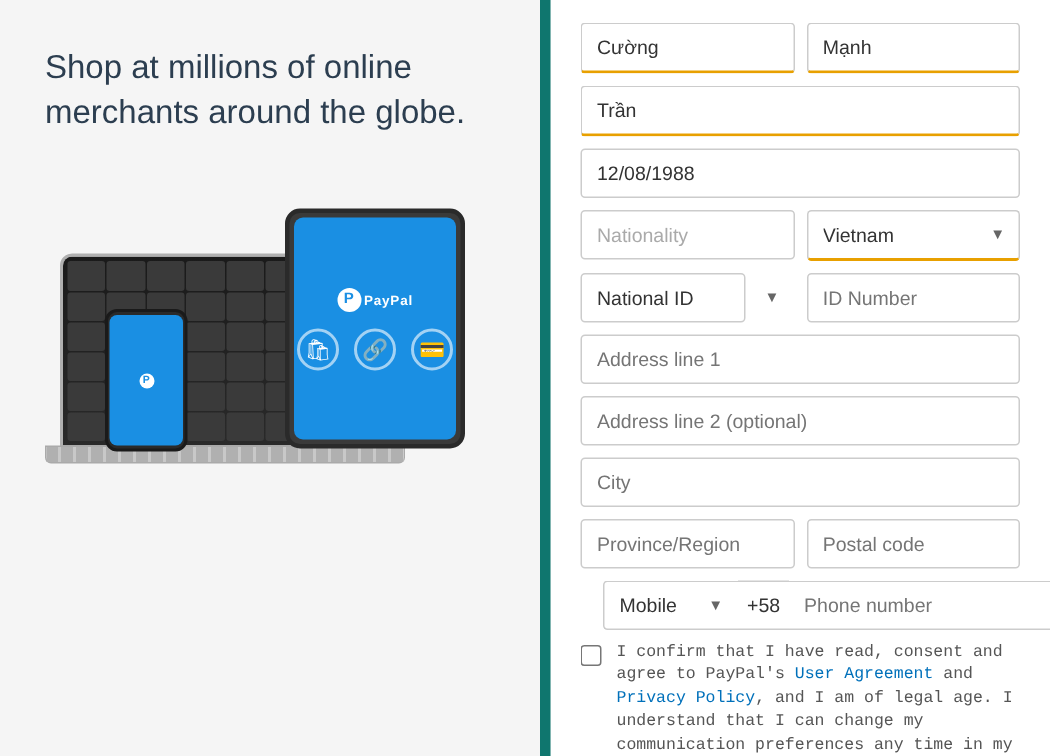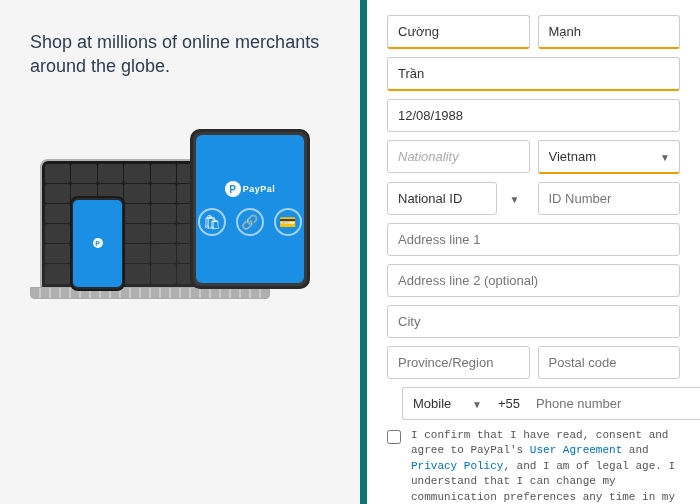--- a/index.html
+++ b/index.html
@@ -15,21 +15,21 @@
     .left-panel {
       width: 360px;
       padding: 30px 30px 20px 30px;
       display: flex;
       flex-direction: column;
       justify-content: flex-start;
       background: #f5f5f5;
     }
 
     .hero-text {
-      font-size: 18px;
+      font-size: 22px;
       font-weight: 300;
       color: #2c3e50;
       line-height: 1.35;
       margin-bottom: 20px;
     }
 
     .devices-image {
       margin-top: 10px;
       display: flex;
       justify-content: center;
@@ -472,21 +472,21 @@
   </div>
 
   <div class="form-row">
     <div class="form-field">
       <input class="form-input" type="text" value="12/08/1988" style="">
     </div>
   </div>
 
   <div class="form-row">
     <div class="form-field" style="flex:1">
-      <input class="form-input" type="text" placeholder="" style="color: rgb(170, 170, 170); font-style: italic;" value="Nationality" readonly="">
+      <input class="form-input" type="text" placeholder="" style="color: rgb(170, 170, 170);" value="Nationality" readonly="">
     </div>
     <div class="select-wrapper">
       <select class="form-select nationality-select">
         <option>Vietnam</option>
         <option>United States</option>
         <option>United Kingdom</option>
         <option>Other</option>
       </select>
       <span class="select-arrow">▼</span>
     </div>
@@ -535,21 +535,21 @@
 
   <div class="phone-row">
     <div class="phone-type-wrapper select-wrapper">
       <select class="form-select phone-type-select">
         <option>Mobile</option>
         <option>Home</option>
         <option>Work</option>
       </select>
       <span class="select-arrow">▼</span>
     </div>
-    <div class="phone-country-code">+55</div>
+    <div class="phone-country-code">+58</div>
     <input class="phone-number-input" type="text" placeholder="Phone number" style="">
   </div>
 
   <div class="checkbox-row">
     <input type="checkbox" class="checkbox-input" style="">
     <p class="checkbox-text">
       I confirm that I have read, consent and agree to PayPal's <a href="#">User Agreement</a> and <a href="#">Privacy Policy</a>, and I am of legal age. I understand that I can change my communication preferences any time in my PayPal Account.
     </p>
   </div>
 

